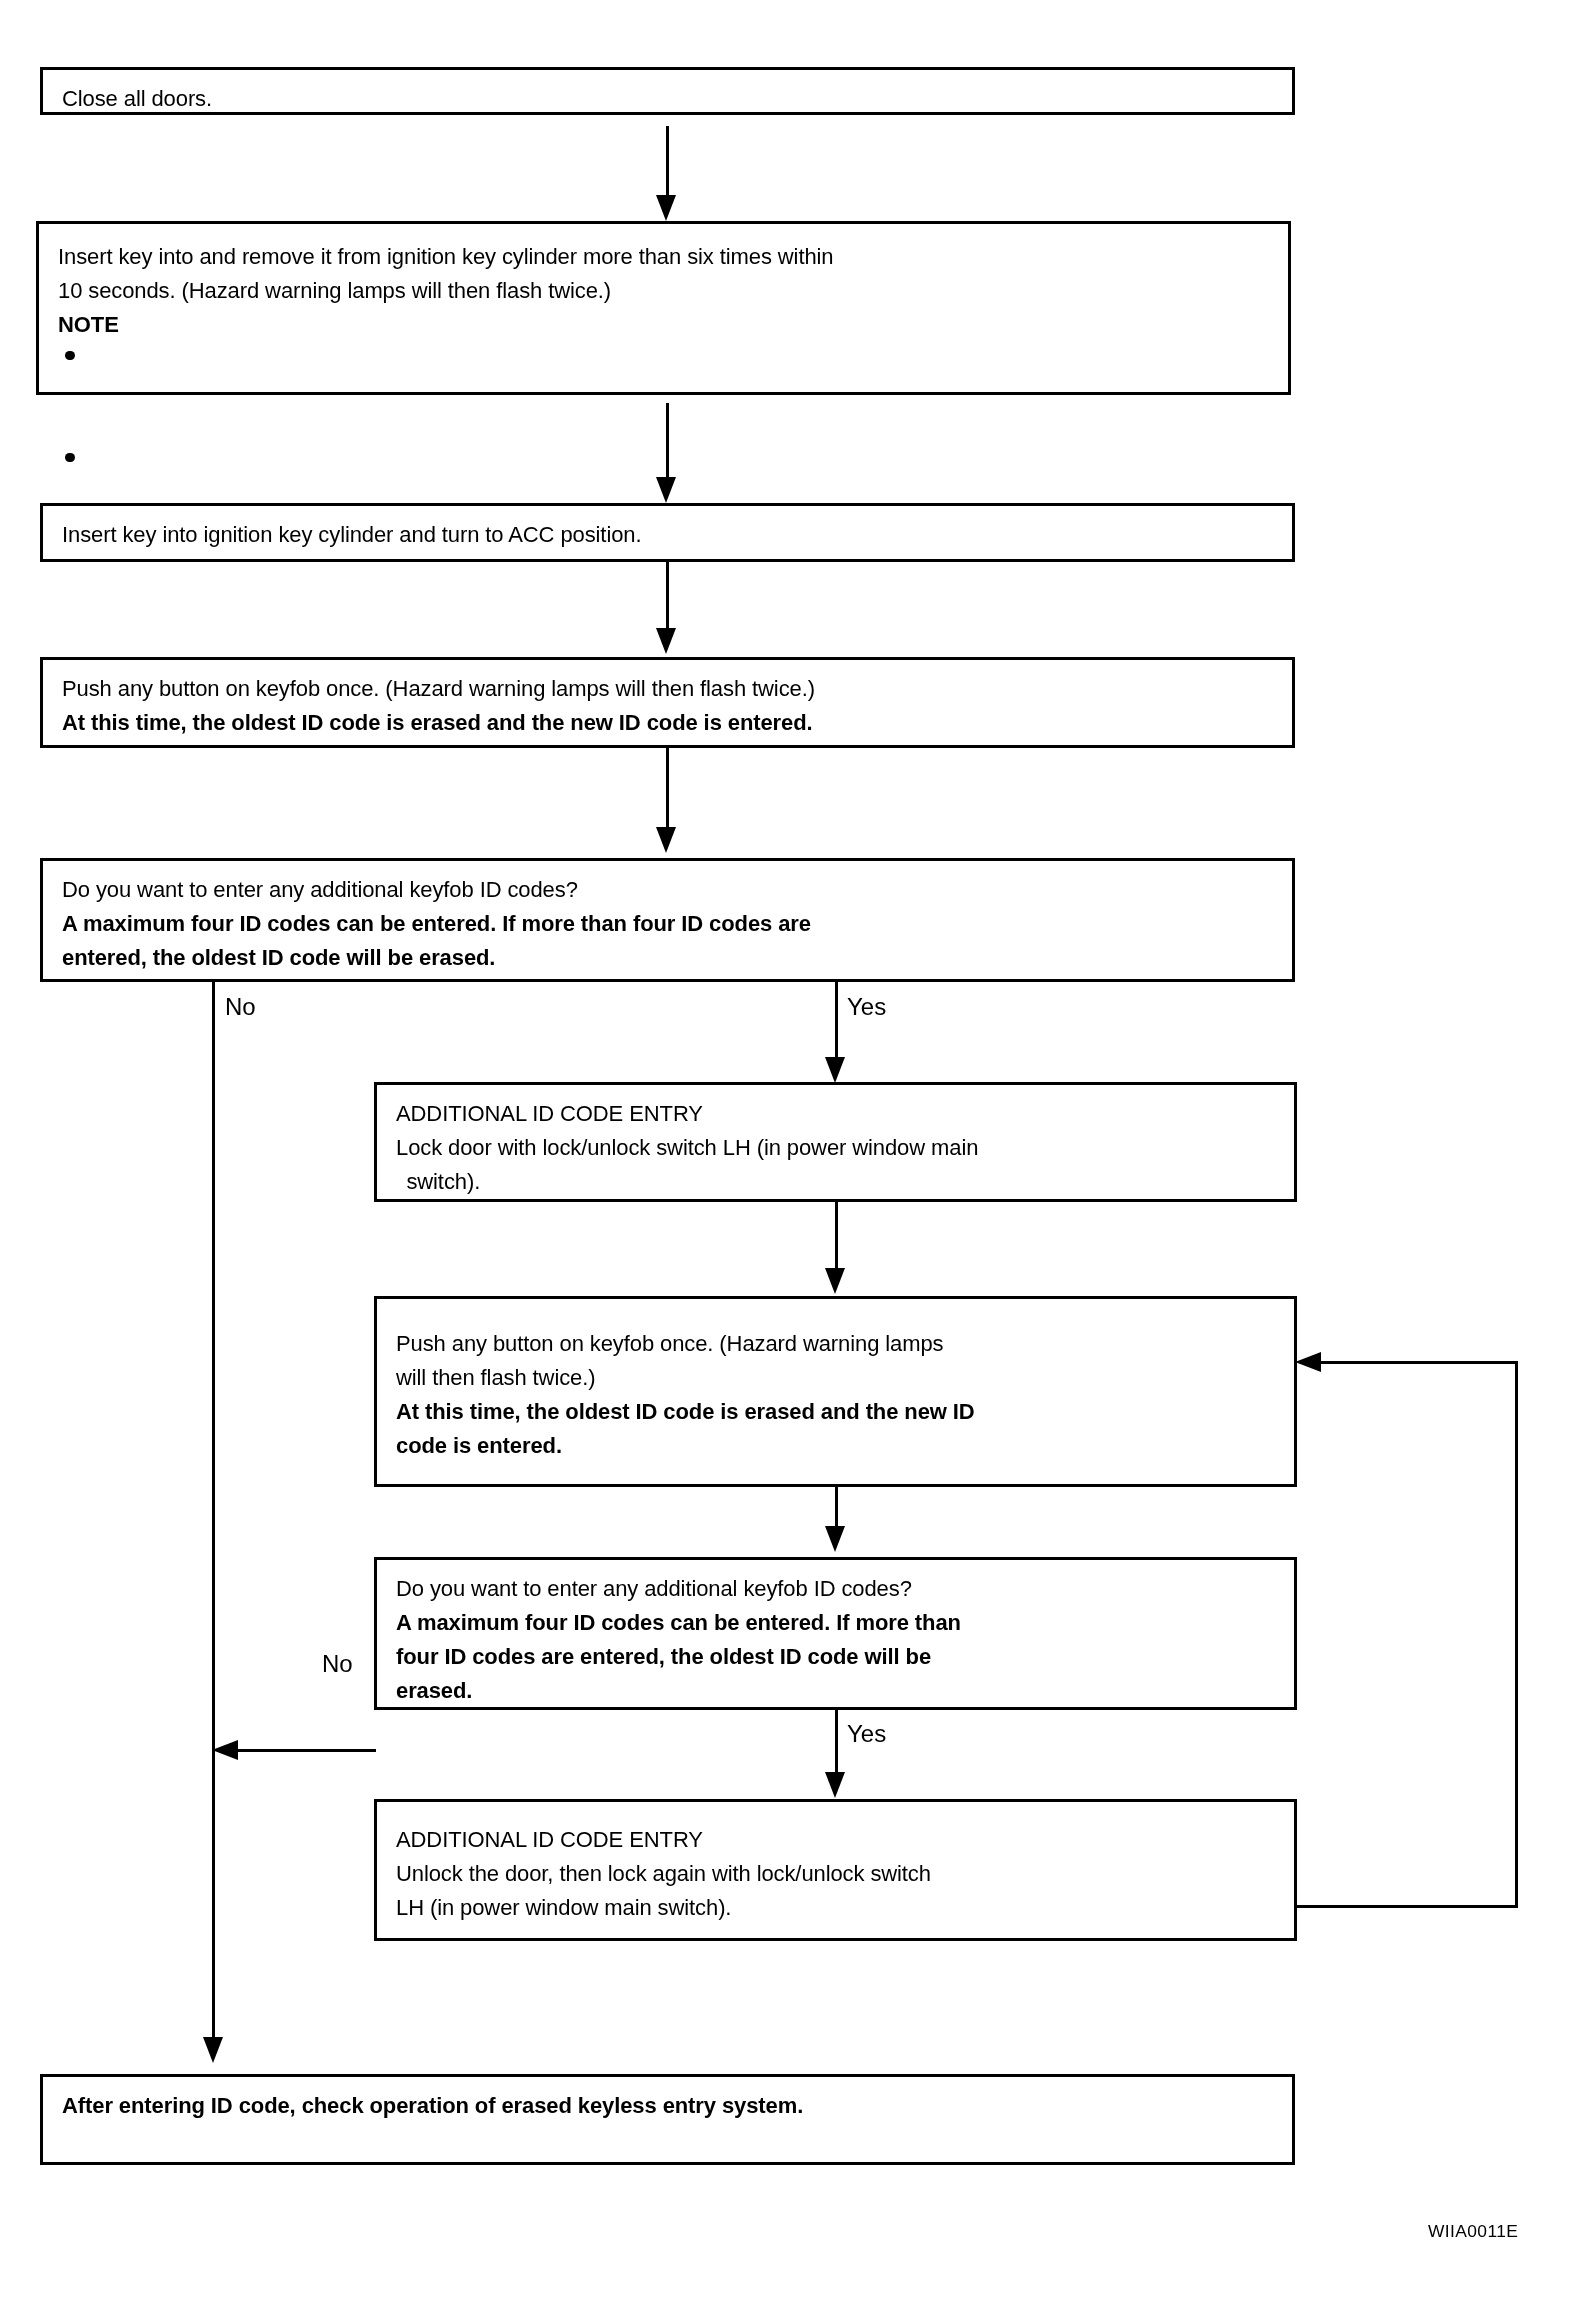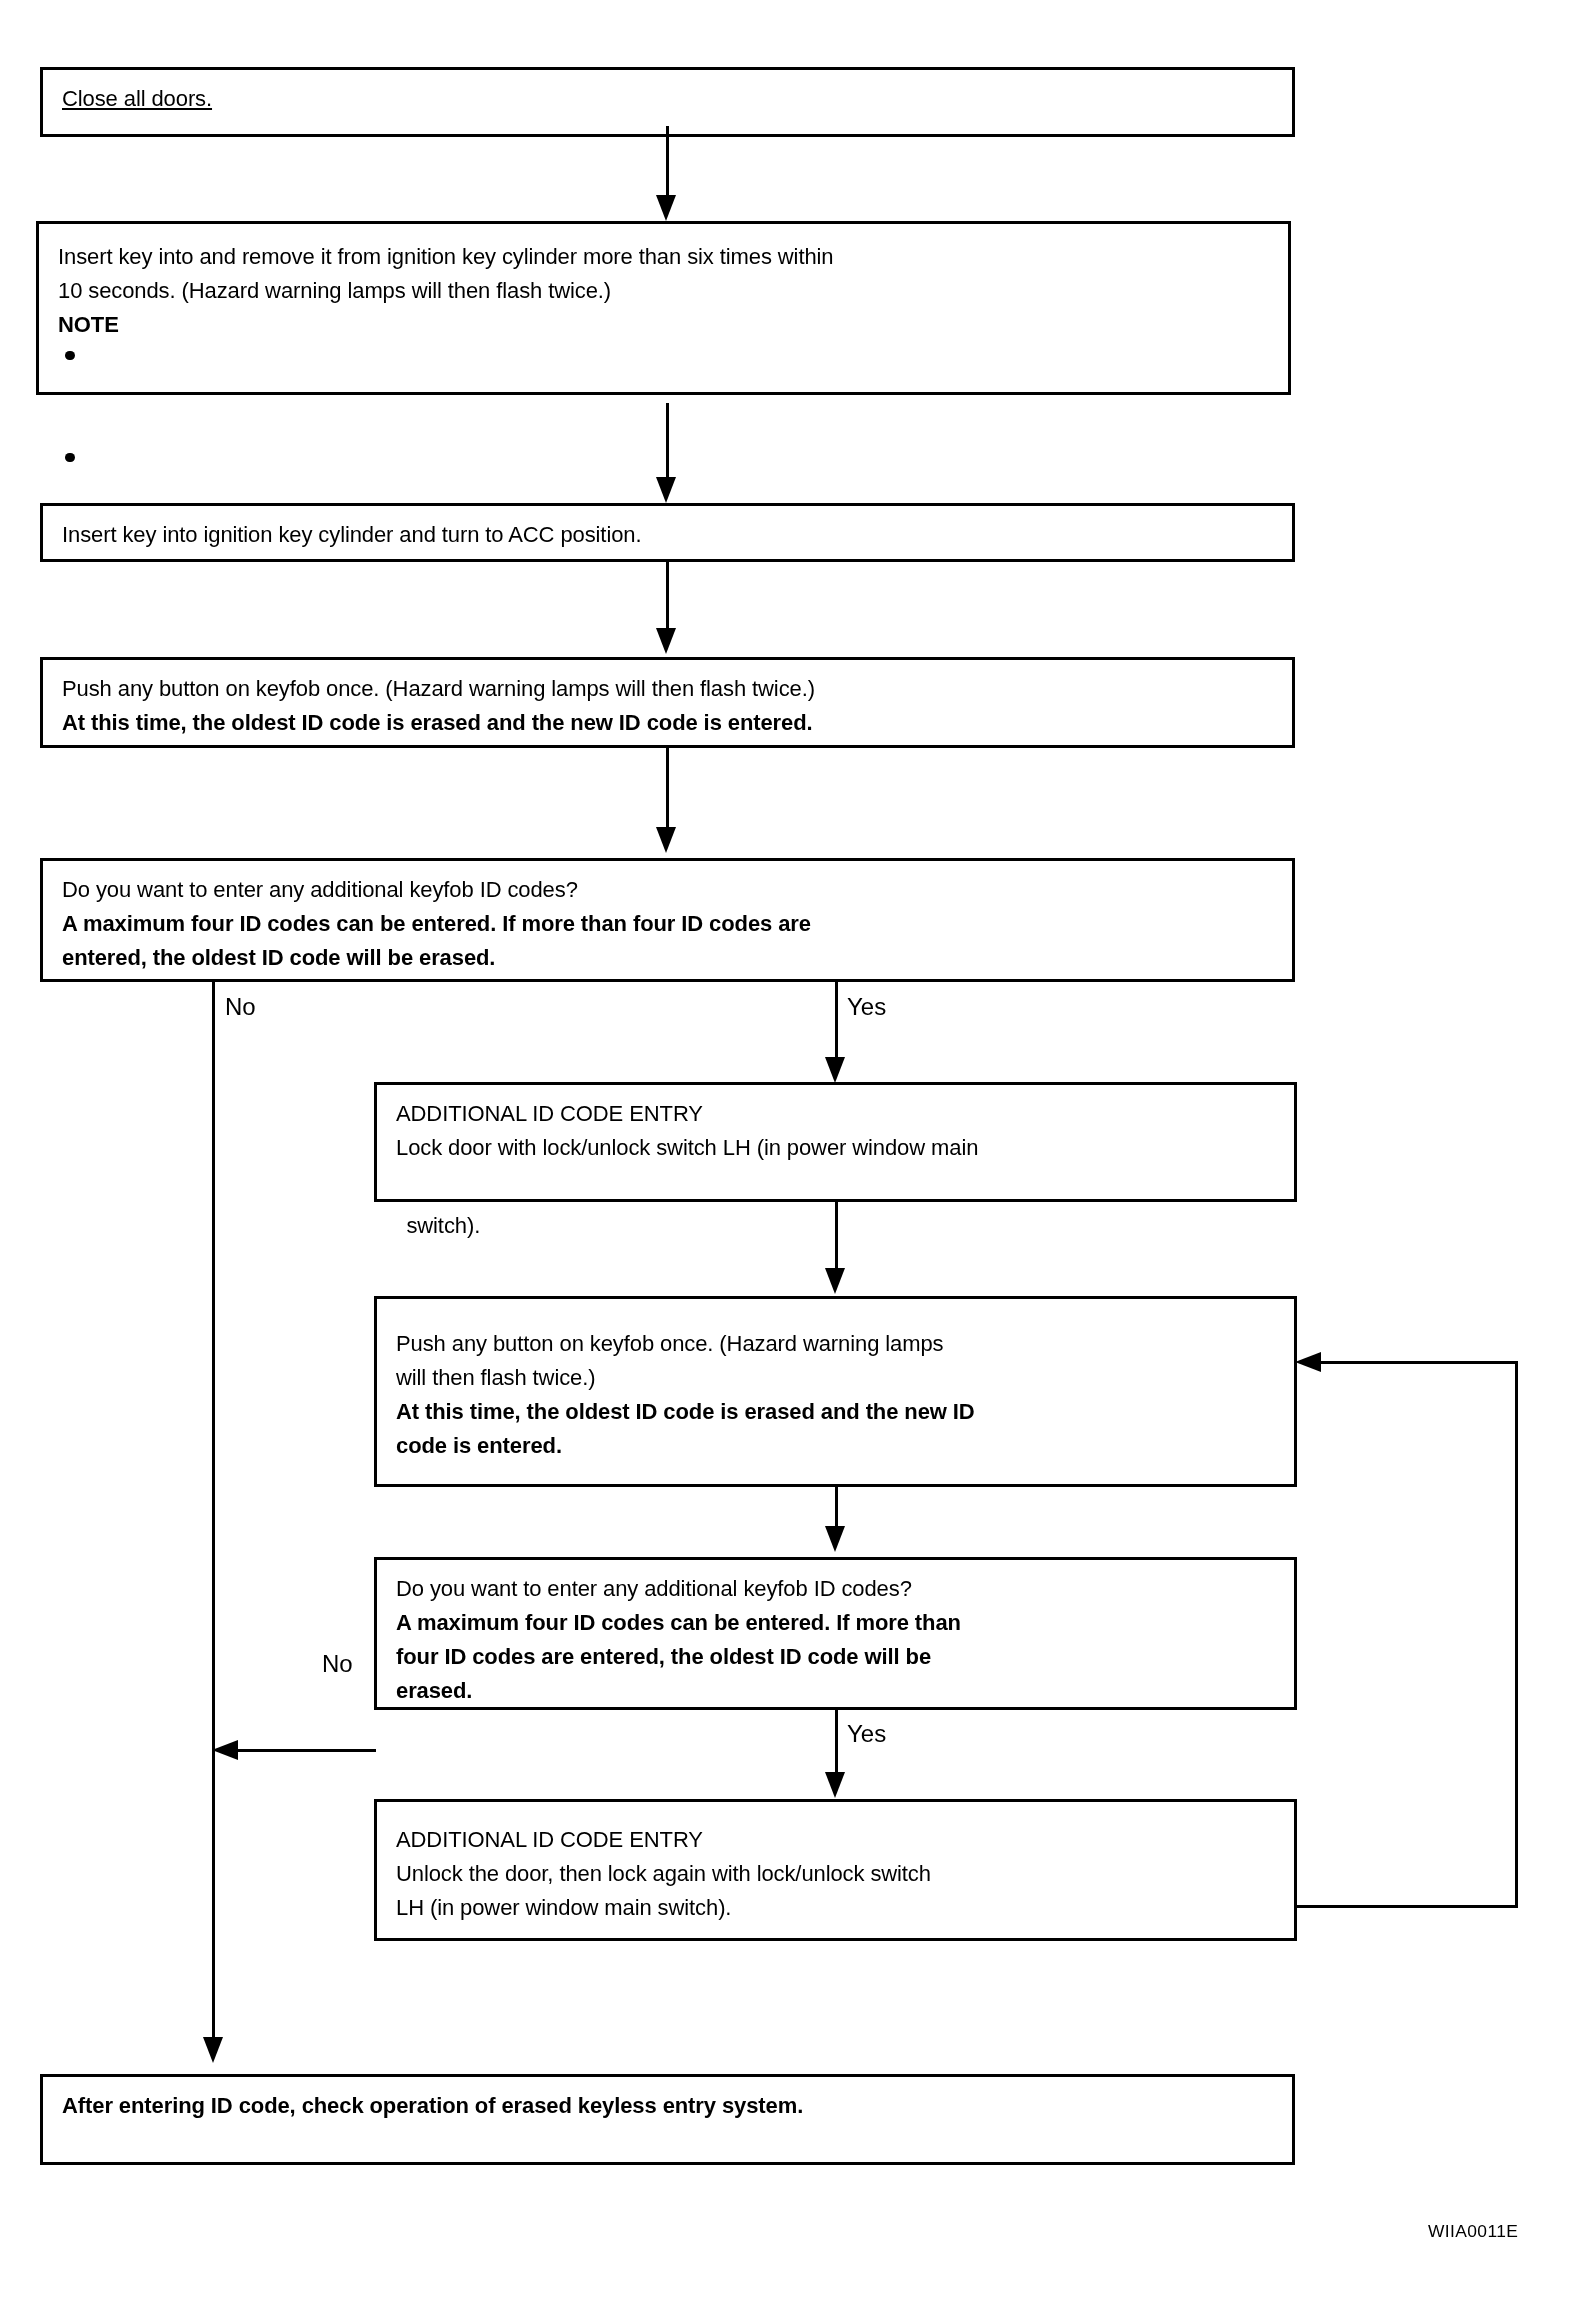--- a/index.html
+++ b/index.html
@@ -41,21 +41,20 @@
     position: absolute;
     left: 7px;
     top: 8.7px;
     width: 9.6px;
     height: 9.6px;
     background: #000;
     border-radius: 50%;
   }
   .fbox .line.indent {
     padding-left: 10.4px;
-    margin-top: 44px;
   }
 
   
   .vline {
     position: absolute;
     width: 2.6px;
     background: #000000;
   }
   .hline {
     position: absolute;
@@ -89,21 +88,21 @@
     font-size: 17.4px;
     letter-spacing: 0.4px;
     white-space: pre;
   }
 </style>
 </head>
 <body>
 
 <div id="page">
 
-  <div class="fbox" style="left:40px; top:67px; width:1255px; height:70px;text-decoration:underline;">
+  <div class="fbox" style="left:40px; top:67px; width:1255px; height:48px;">
     <div class="line">Close all doors.</div>
   </div>
 
   <div class="vline" style="left:666px; top:126px; height:73px;"></div>
   <div class="arrow-down" style="left:656px; top:195px;"></div>
 
   <div class="fbox" style="left:36px; top:221px; width:1255px; height:174px; padding-top:16px;">
     <div class="line">Insert key into and remove it from ignition key cylinder more than six times within</div>
     <div class="line">10 seconds. (Hazard warning lamps will then flash twice.)</div>
     <div class="line b">NOTE</div>

